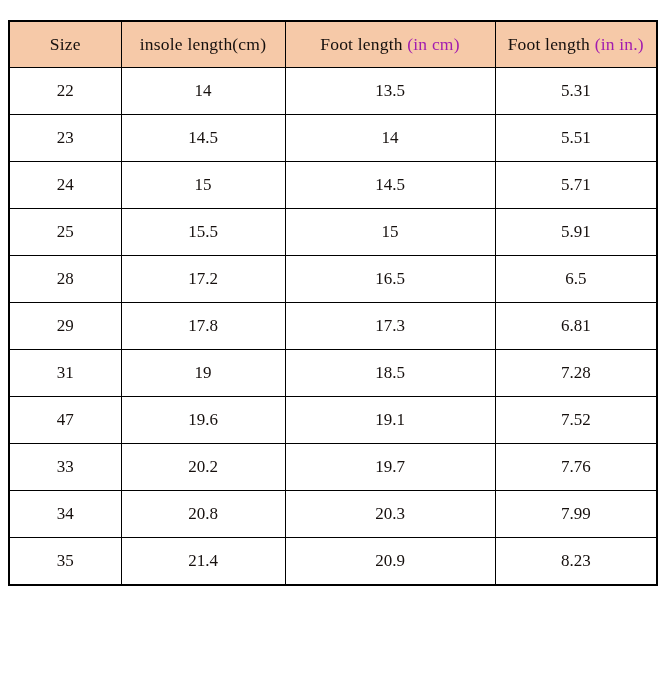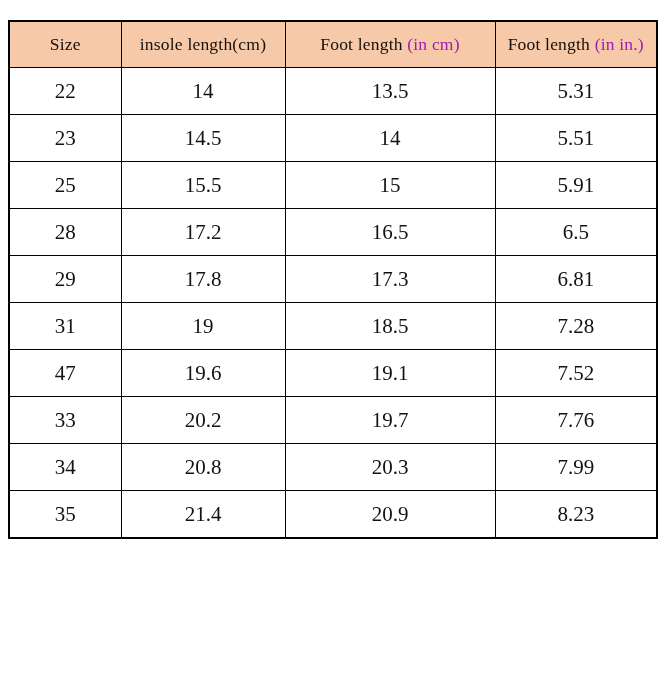--- a/index.html
+++ b/index.html
@@ -54,21 +54,21 @@
 
   table.size-chart thead th .hdr-main {
     color: #16100e;
   }
   table.size-chart thead th .hdr-unit {
     color: #a21caf;
   }
 
   table.size-chart tbody td {
     height: 46px;
-    font-size: 21px;
+    font-size: 17px;
     background: #ffffff;
   }
 </style>
 </head>
 <body>
 
 <div id="size-chart-wrap">
   <table class="size-chart">
     <colgroup>
       <col class="c-size">
@@ -97,20 +97,26 @@
           <td>22</td>
           <td>14</td>
           <td>13.5</td>
           <td>5.31</td>
         </tr>
         <tr>
           <td>23</td>
           <td>14.5</td>
           <td>14</td>
           <td>5.51</td>
+        </tr>
+        <tr>
+          <td>24</td>
+          <td>15</td>
+          <td>14.5</td>
+          <td>5.71</td>
         </tr>
         <tr>
           <td>25</td>
           <td>15.5</td>
           <td>15</td>
           <td>5.91</td>
         </tr>
         <tr>
           <td>28</td>
           <td>17.2</td>

